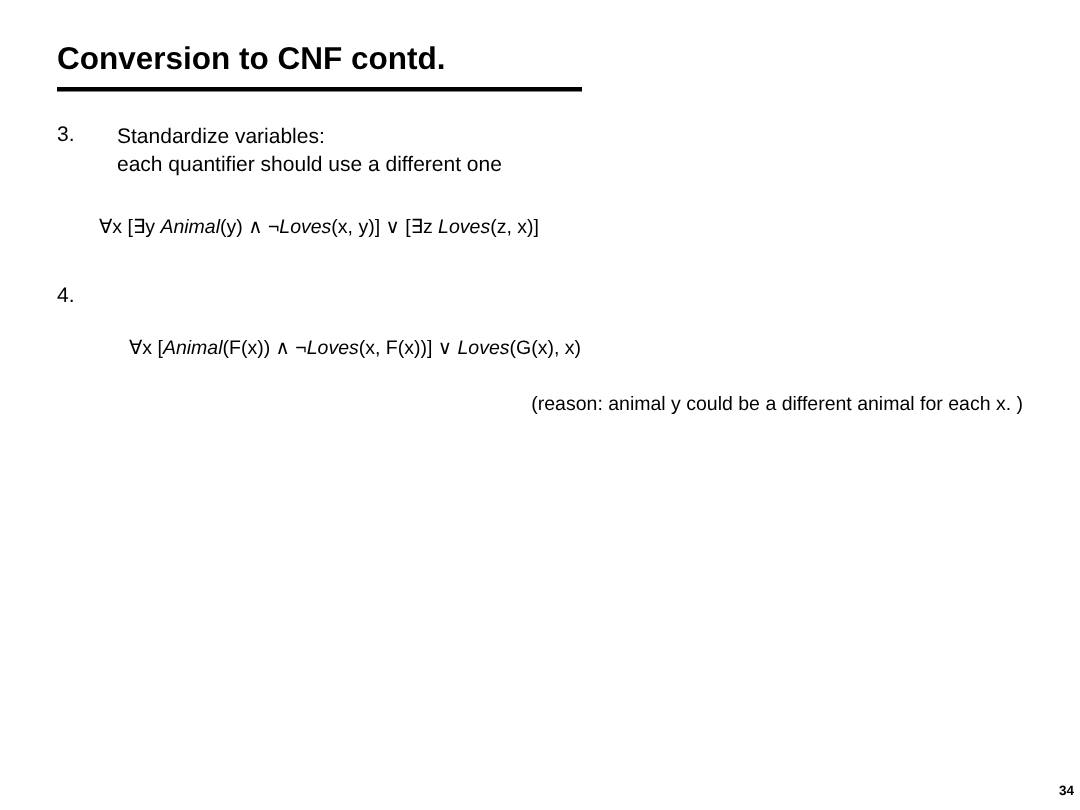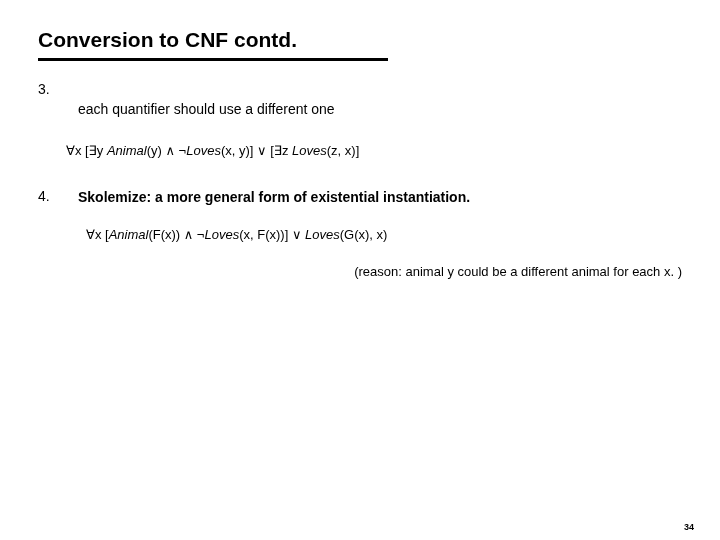--- a/index.html
+++ b/index.html
@@ -51,49 +51,48 @@
     margin: 4px 0 0 14px;
   }
   .reason {
     font-size: 13px;
     margin: 22px 0 0 40px;
     text-align: right;
   }
   .pagenum {
     position: absolute;
     bottom: 8px;
-    right: 26px;
+    right: 4px;
     font-size: 9px;
     font-weight: bold;
   }
 </style>
 </head>
 <body>
 
 <div class="title">Conversion to CNF contd.</div>
 <div class="rule"></div>
 
 <div class="item">
   <div class="num">3.</div>
   <div class="body">
     <div class="heading">
-      <br>
+      <span>Standardize variables:</span><br>
       <span>each quantifier should use a different one</span>
     </div>
   </div>
 </div>
 
 <div class="formula">
   <span>∀x [∃y </span><span class="pred">Animal</span><span>(y) ∧ ¬</span><span class="pred">Loves</span><span>(x, y)] ∨ [∃z </span><span class="pred">Loves</span><span>(z, x)]</span>
 </div>
 
 <div class="item">
   <div class="num">4.</div>
   <div class="body">
-    <div class="heading bold">Skolemize: a more general form of existential instantiation.</div>
   </div>
 </div>
 
 <div class="formula" style="margin-left:48px; margin-top:20px; margin-bottom:10px;">
   <span>∀x [</span><span class="pred">Animal</span><span>(F(x)) ∧ ¬</span><span class="pred">Loves</span><span>(x, F(x))] ∨ </span><span class="pred">Loves</span><span>(G(x), x)</span>
 </div>
 
 <div class="reason">(reason: animal y could be a different animal for each x. )</div>
 
 <div class="pagenum">34</div>

